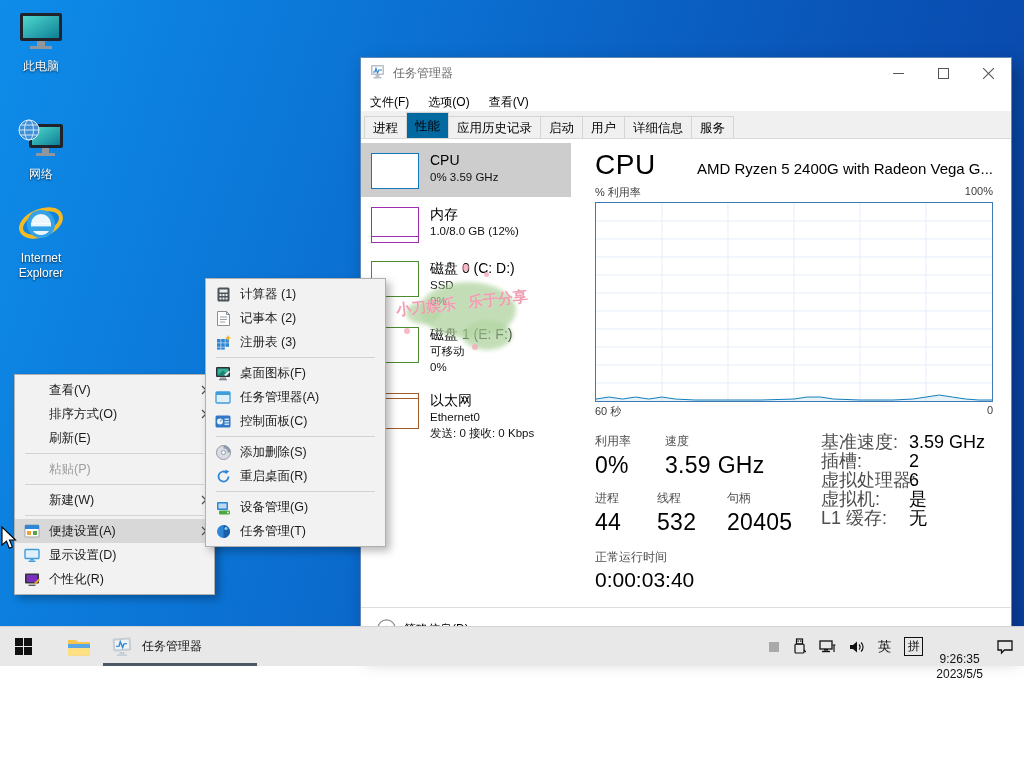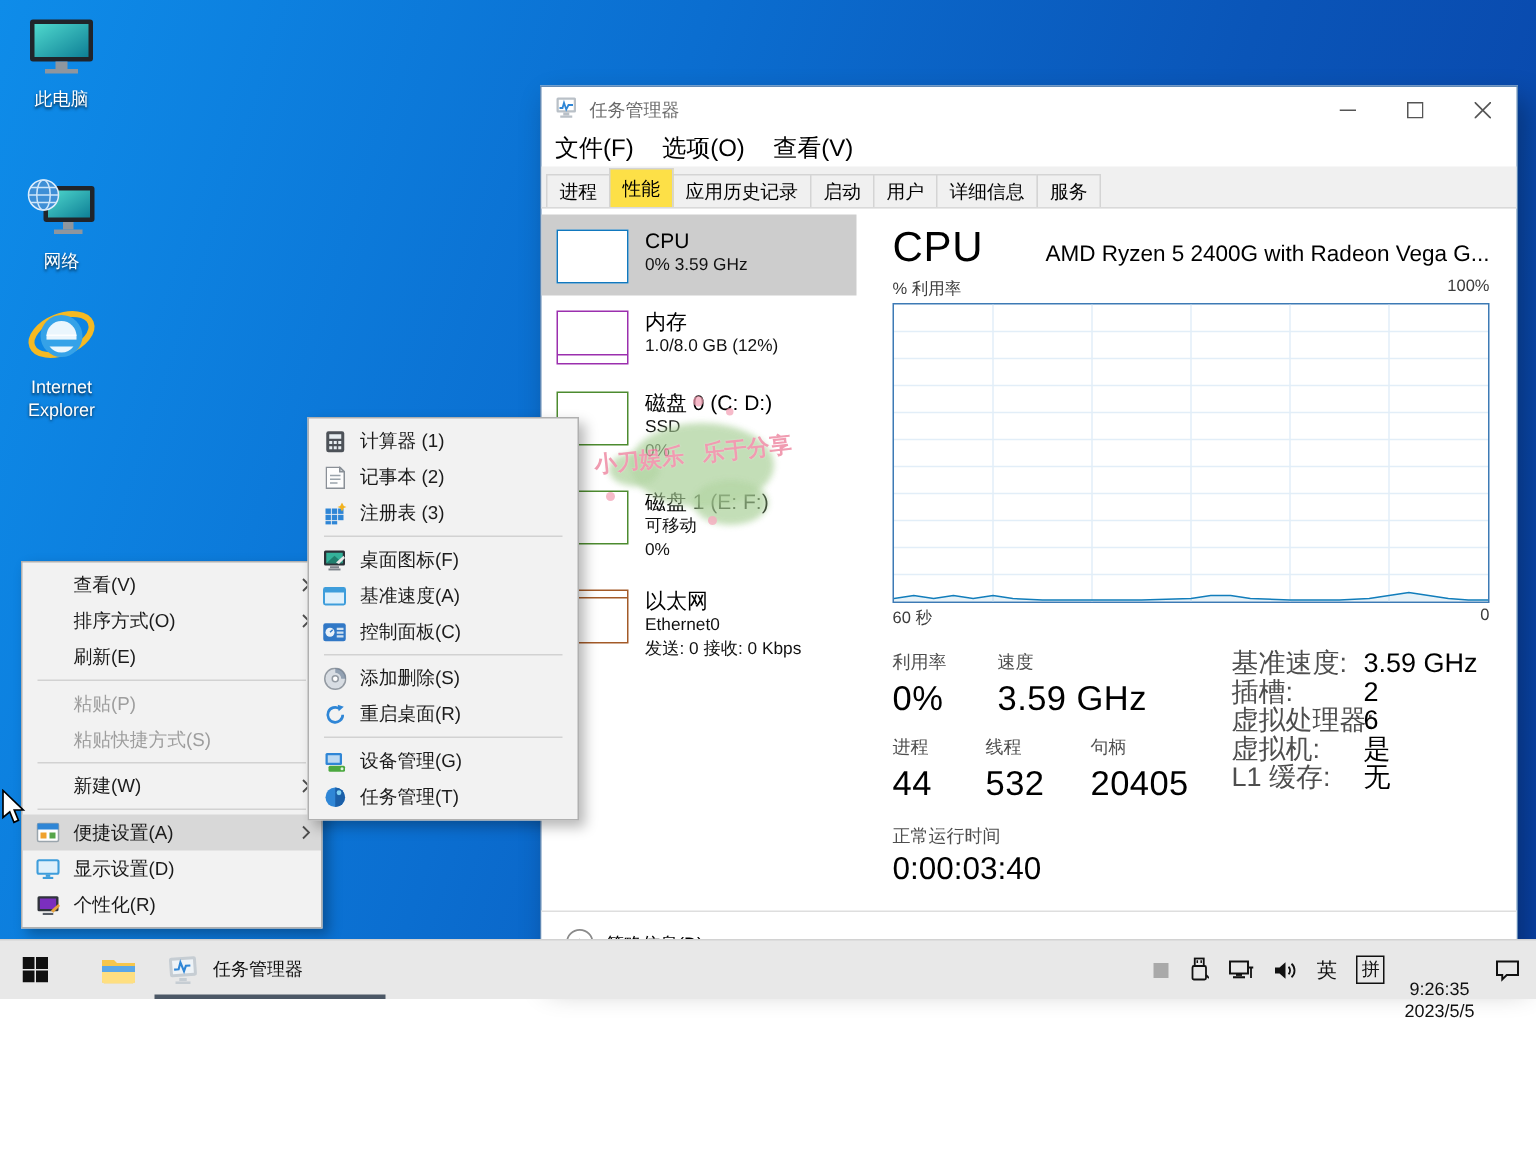--- a/index.html
+++ b/index.html
@@ -28,26 +28,26 @@
   #ctx-menu { left:14px; top:374px; width:201px; }
   #ctx-submenu { left:205px; top:278px; width:181px; }
 
   
   #tm { position:absolute; left:360px; top:57px; width:652px; height:594px;
     background:#fff; border:1px solid #6189b5; box-shadow:6px 8px 18px rgba(0,0,0,.3);
     z-index:20; font-size:12px; color:#000; }
   .titlebar { height:31px; display:flex; align-items:center; padding-left:9px; }
   .titlebar .ttl { margin-left:7px; color:#6b6b6b; font-size:12px; flex:1; }
   .capbtn { width:45px; height:31px; display:flex; align-items:center; justify-content:center; color:#555; }
-  .menubar { height:22px; display:flex; align-items:flex-start; padding-left:9px; gap:19px; font-size:16px; }
+  .menubar { height:22px; display:flex; align-items:flex-end; padding-left:9px; gap:19px; font-size:12px; }
   .tabbar { height:28px; background:#f0f0f0; display:flex; align-items:flex-end; padding-left:3px;
     border-bottom:1px solid #d9d9d9; }
   .tab { height:22px; padding:3px 8px 0; border:1px solid #d4d4d4; border-bottom:none;
     background:#f0f0f0; margin-right:-1px; font-size:12.5px; white-space:nowrap; }
-  .tab.active { background:#fde047; height:26px; padding-top:5px; position:relative; z-index:2; }
+  .tab.active { background:#0369a1; height:26px; padding-top:5px; position:relative; z-index:2; }
   .tm-body { position:relative; height:512px; display:flex; }
 
   .sidebar { width:210px; padding-top:4px; }
   .srow { display:flex; padding:8px 6px 8px 10px; }
   .srow.selected { background:#cdcdcd; }
   .thumb { width:48px; height:36px; background:#fff; border:1px solid #888; flex:none;
     position:relative; margin-top:2px; }
   .thumb .inline-mark { position:absolute; left:0; right:0; height:1px; }
   .stext { margin-left:11px; min-width:0; }
   .stitle { font-size:14px; line-height:18px; white-space:nowrap; }
@@ -398,25 +398,20 @@
       <span class="gutter"></span>
         <span class="mlabel">刷新(E)</span>
         <span class="marrow"></span>
     </div>
     <div class="msep"></div>
     <div class="mi disabled">
       <span class="gutter"></span>
         <span class="mlabel">粘贴(P)</span>
         <span class="marrow"></span>
     </div>
-    <div class="mi disabled">
-      <span class="gutter"></span>
-        <span class="mlabel">粘贴快捷方式(S)</span>
-        <span class="marrow"></span>
-    </div>
     <div class="msep"></div>
     <div class="mi">
       <span class="gutter"></span>
         <span class="mlabel">新建(W)</span>
       <span class="marrow">
           <svg width="6" height="10">
             <polyline points="1,1 5,5 1,9" fill="none" stroke="#4d4d4d" stroke-width="1.2"></polyline>
           </svg>
         </span>
     </div>
@@ -530,21 +525,21 @@
       <span class="mlabel">桌面图标(F)</span>
         <span class="marrow"></span>
     </div>
     <div class="mi">
       <span class="gutter">
         <svg width="16" height="13">
             <rect x="1" y="1" width="14" height="11" rx="1" fill="#dff0fb" stroke="#3e9ddb" stroke-width="1.3"></rect>
         <rect x="1" y="1" width="14" height="3" fill="#3e9ddb"></rect>
           </svg>
         </span>
-      <span class="mlabel">基准速度(A)</span>
+      <span class="mlabel">任务管理器(A)</span>
         <span class="marrow"></span>
     </div>
     <div class="mi">
       <span class="gutter">
         <svg width="16" height="13">
             <rect x="0.5" y="0.5" width="15" height="12" rx="1.5" fill="#3178c6"></rect>
         <circle cx="5" cy="6.5" r="3" fill="#e9f1f8"></circle>
             <circle cx="5" cy="6.5" r="1.2" fill="#7d8enumber" fill-opacity="0"></circle>
         <line x1="5" y1="6.5" x2="6.8" y2="4.8" stroke="#3178c6" stroke-width="1"></line>
         <rect x="9.5" y="3.5" width="4.5" height="1.5" fill="#cfe0ef"></rect>

